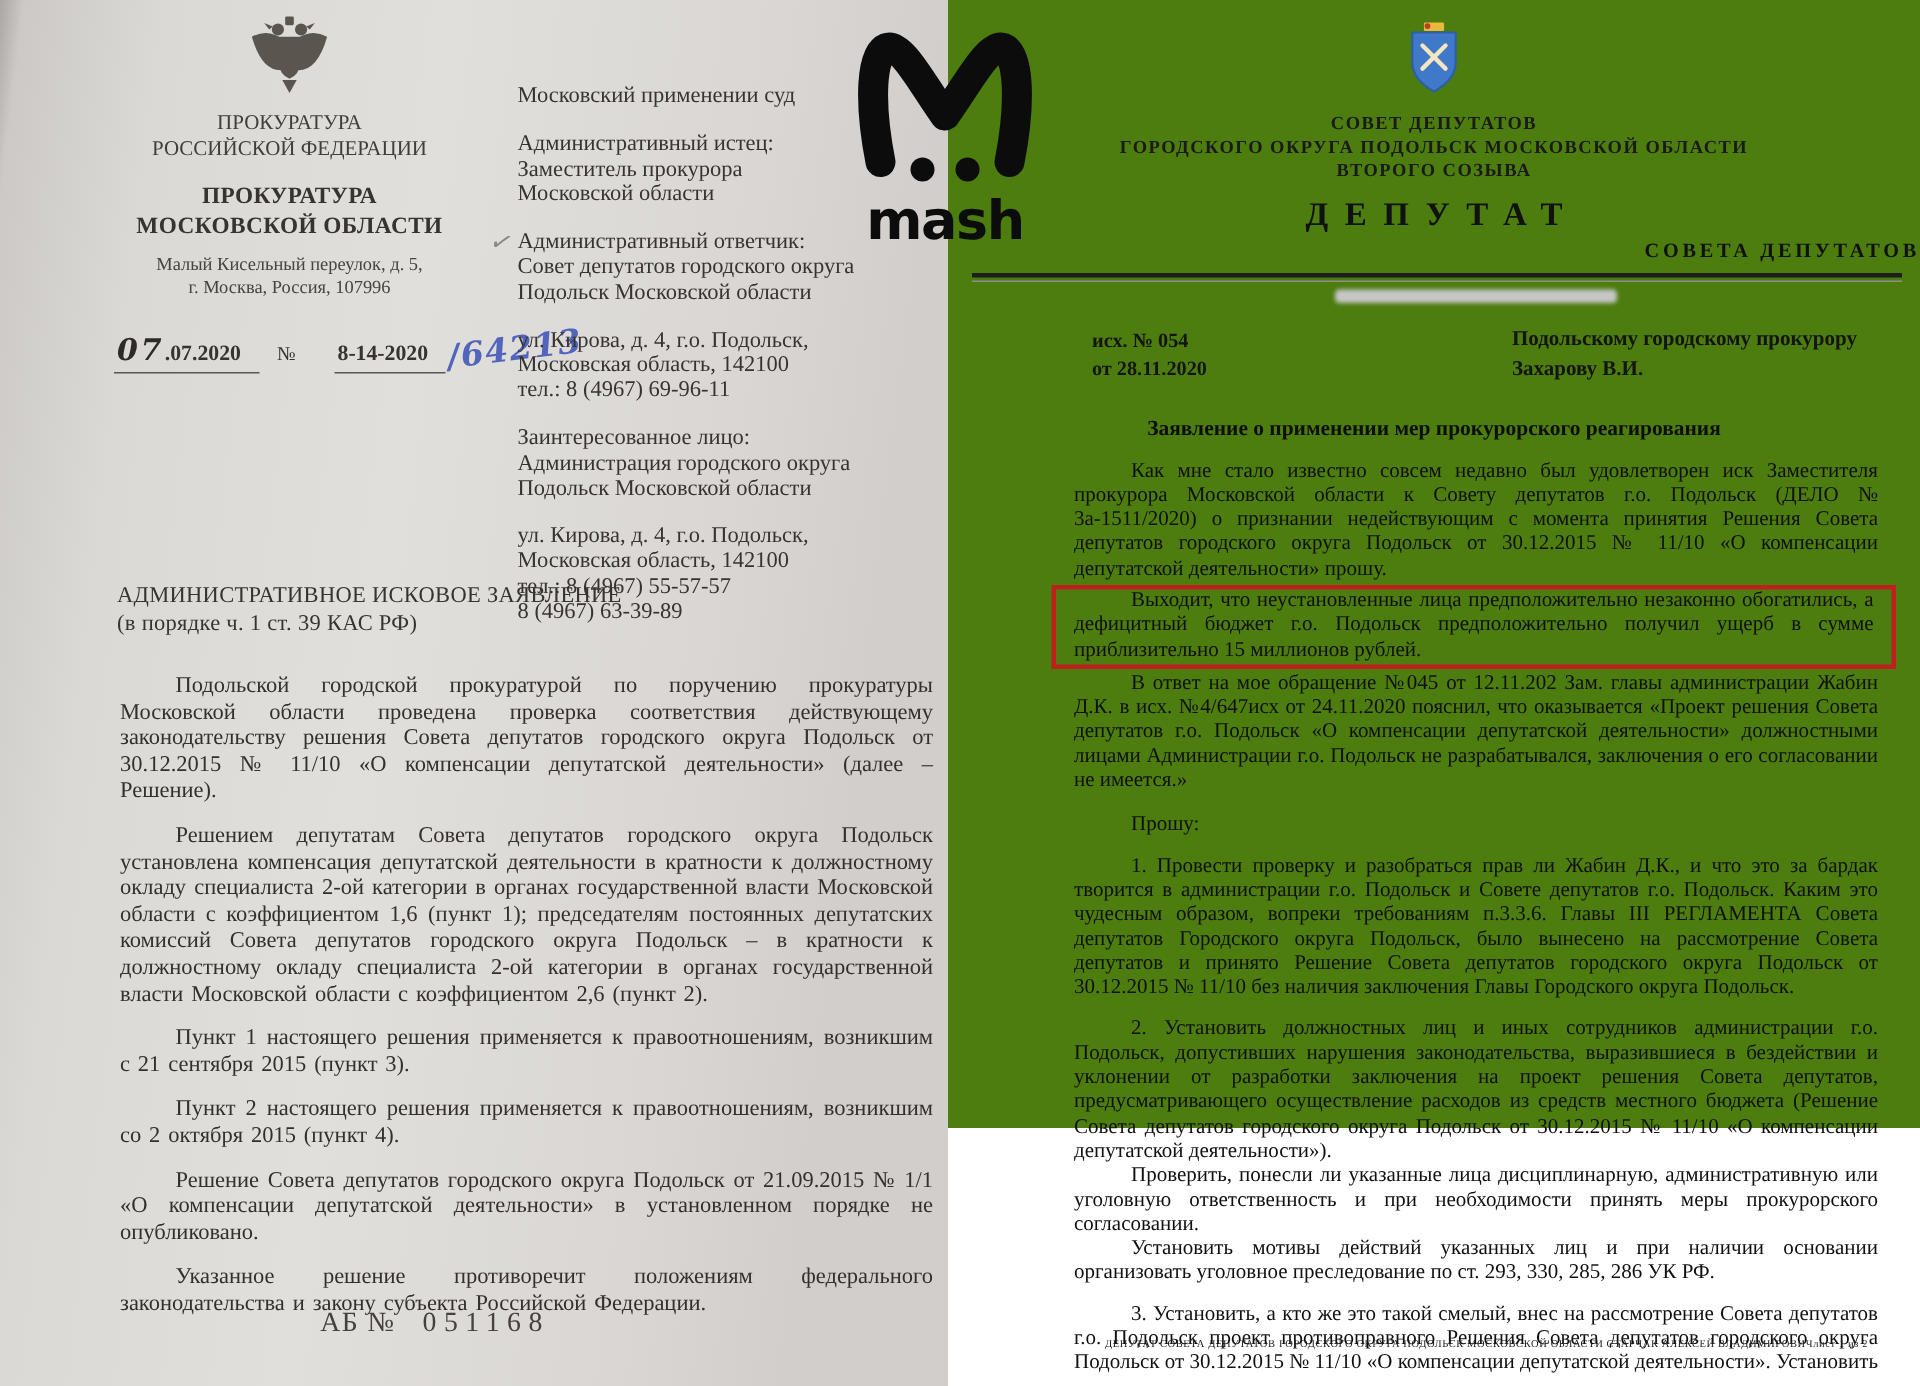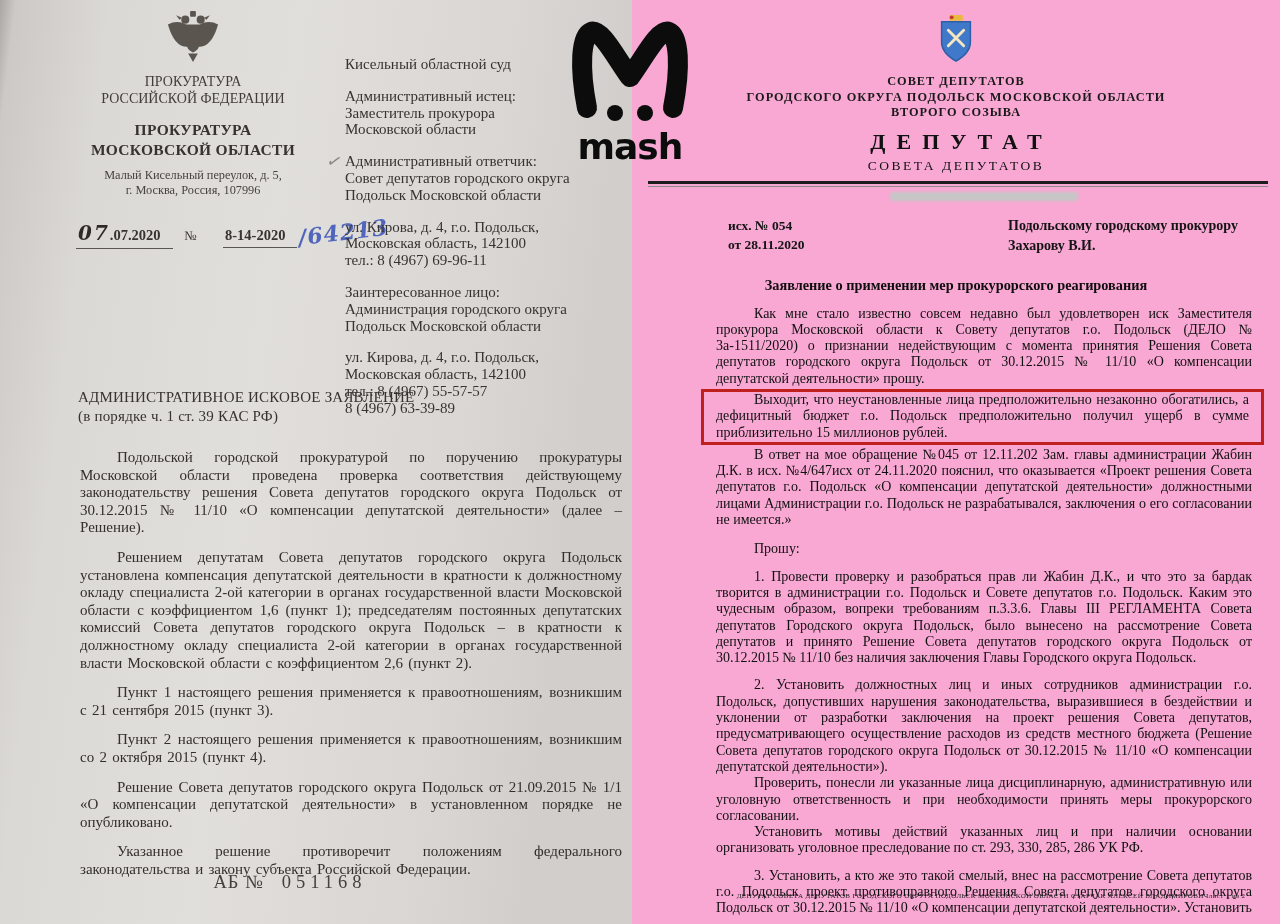--- a/index.html
+++ b/index.html
@@ -30,25 +30,25 @@
   .stamp{position:absolute;left:70px;top:872px;width:440px;text-align:center;font-size:18.5px;
     color:#45413c;letter-spacing:1px;}
   .stamp .num{letter-spacing:5px;margin-left:18px;}
 
   
   .mash{position:absolute;left:568px;top:12px;width:124px;text-align:center;z-index:9;}
   .mash-word{font-family:"DejaVu Sans",sans-serif;font-weight:bold;font-size:36px;color:#0c0c0c;
     letter-spacing:-1px;margin-top:-2px;}
 
   
-  .page-right{position:absolute;left:632px;top:0;width:648px;height:924px;background:#f9a8d4;color:#141414;}
+  .page-right{position:absolute;left:632px;top:0;width:648px;height:752px;background:#4d7c0f;color:#141414;}
   .r-head{text-align:center;padding-top:14px;}
   .council{font-weight:bold;font-size:12.3px;line-height:15.5px;letter-spacing:1px;margin-top:6px;color:#1a1a1a;}
   .role{font-weight:bold;font-size:22px;letter-spacing:11px;text-indent:11px;margin-top:8px;color:#111;}
-  .role-sub{font-weight:normal;font-size:13.5px;letter-spacing:2.5px;margin-top:3px;color:#111;}
+  .role-sub{font-weight:bold;font-size:13.5px;letter-spacing:2.5px;margin-top:3px;color:#111;text-align:right;}
   .rule{margin:7px 12px 0 16px;border-top:3px solid #1d1d1d;border-bottom:1px solid #8d8d8d;height:2px;}
   .redacted{margin:5px 0 0 258px;width:188px;height:9px;background:#c6c6c6;border-radius:3px;filter:blur(1.5px);}
   .ref-row{display:flex;justify-content:space-between;margin:15px 18px 0 96px;font-weight:bold;}
   .ref-left{font-size:13.5px;line-height:19.5px;text-align:left;}
   .ref-right{font-size:14px;line-height:20.5px;width:254px;text-align:left;}
   .r-title{text-align:center;font-weight:bold;font-size:14.3px;margin-top:20px;color:#0e0e0e;}
   .r-body{margin:12px 28px 0 84px;font-size:14px;line-height:16.3px;text-align:justify;color:#101010;}
   .r-body p{margin:0;text-indent:38px;}
   .hl{border:3px solid #c0201d;margin:2px -12px 2px -15px;padding:0 12px 1px 12px;}
   .g1{margin-top:13px !important;}
@@ -87,21 +87,21 @@
       <div>Малый Кисельный переулок, д. 5,</div>
       <div>г. Москва, Россия, 107996</div>
     </div>
     <div class="date-row">
       <span class="uline"><span class="hw-date">07</span><span>.07.2020</span></span><span class="no-label">№</span><span class="uline">8-14-2020</span><span class="hw-blue">/64213</span>
     </div>
   </div>
 
   <div class="court">
     <div class="block">
-      <div>Кисельный областной суд</div>
+      <div>Московский применении суд</div>
     </div>
     <div class="block">
       <div>Административный истец:</div>
       <div>Заместитель прокурора</div>
       <div>Московской области</div>
     </div>
     <div class="block">
       <span class="check">✓</span>
       <div>Административный ответчик:</div>
       <div>Совет депутатов городского округа</div>

